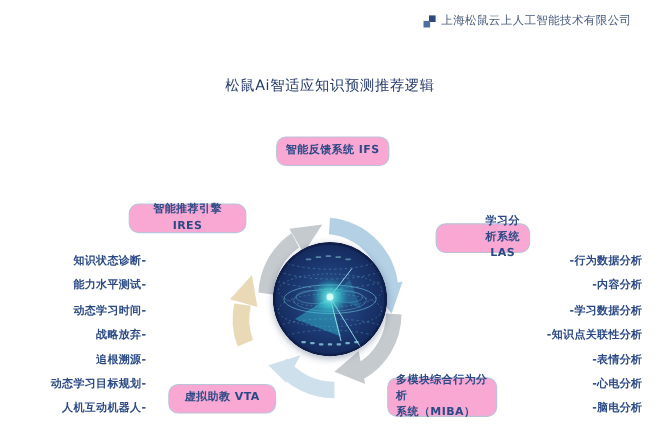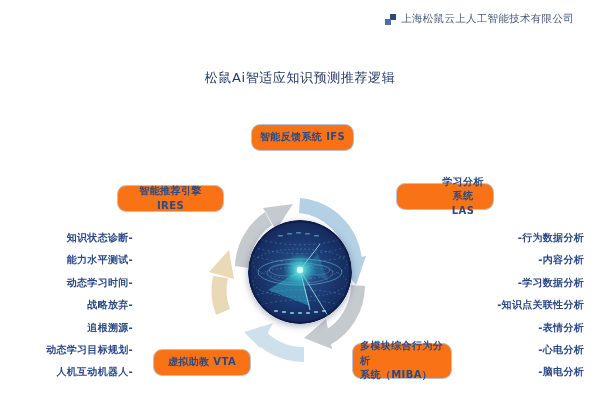--- a/index.html
+++ b/index.html
@@ -91,36 +91,36 @@
     border-radius: 50%;
     overflow: hidden;
     box-shadow: 0 2px 7px rgba(20,40,80,0.35);
   }
 
   
   .pill {
     position: absolute;
     border: 1px solid #b9c4d8;
     border-radius: 9px;
-    background: #f97316;
+    background: #f9a8d4;
     color: #2b4a85;
     font-size: 10px;
     font-weight: bold;
     letter-spacing: 0.4px;
     display: flex;
     align-items: center;
     justify-content: center;
     text-align: center;
     box-sizing: border-box;
     line-height: 1.45;
     padding: 3px 7px;
   }
   #pill-ifs  { left: 251px; top: 124px; width: 103px; height: 27px; }
   #pill-ires { left: 117px; top: 185px; width: 107px; height: 27px; }
-  #pill-las  { left: 396px; top: 183px; width: 98px; height: 27px; padding-left: 43px; }
+  #pill-las  { left: 396px; top: 203px; width: 86px; height: 27px; padding-left: 43px; }
   #pill-vta  { left: 153px; top: 349px; width: 98px;  height: 27px; }
   #pill-miba { left: 352px; top: 343px; width: 100px; height: 36px; justify-content: flex-end; text-align: left; }
   #pill-miba .multiline { display: block; }
 
   
   .feature-list {
     position: absolute;
     font-size: 10px;
     color: #2b4a85;
     font-weight: bold;

